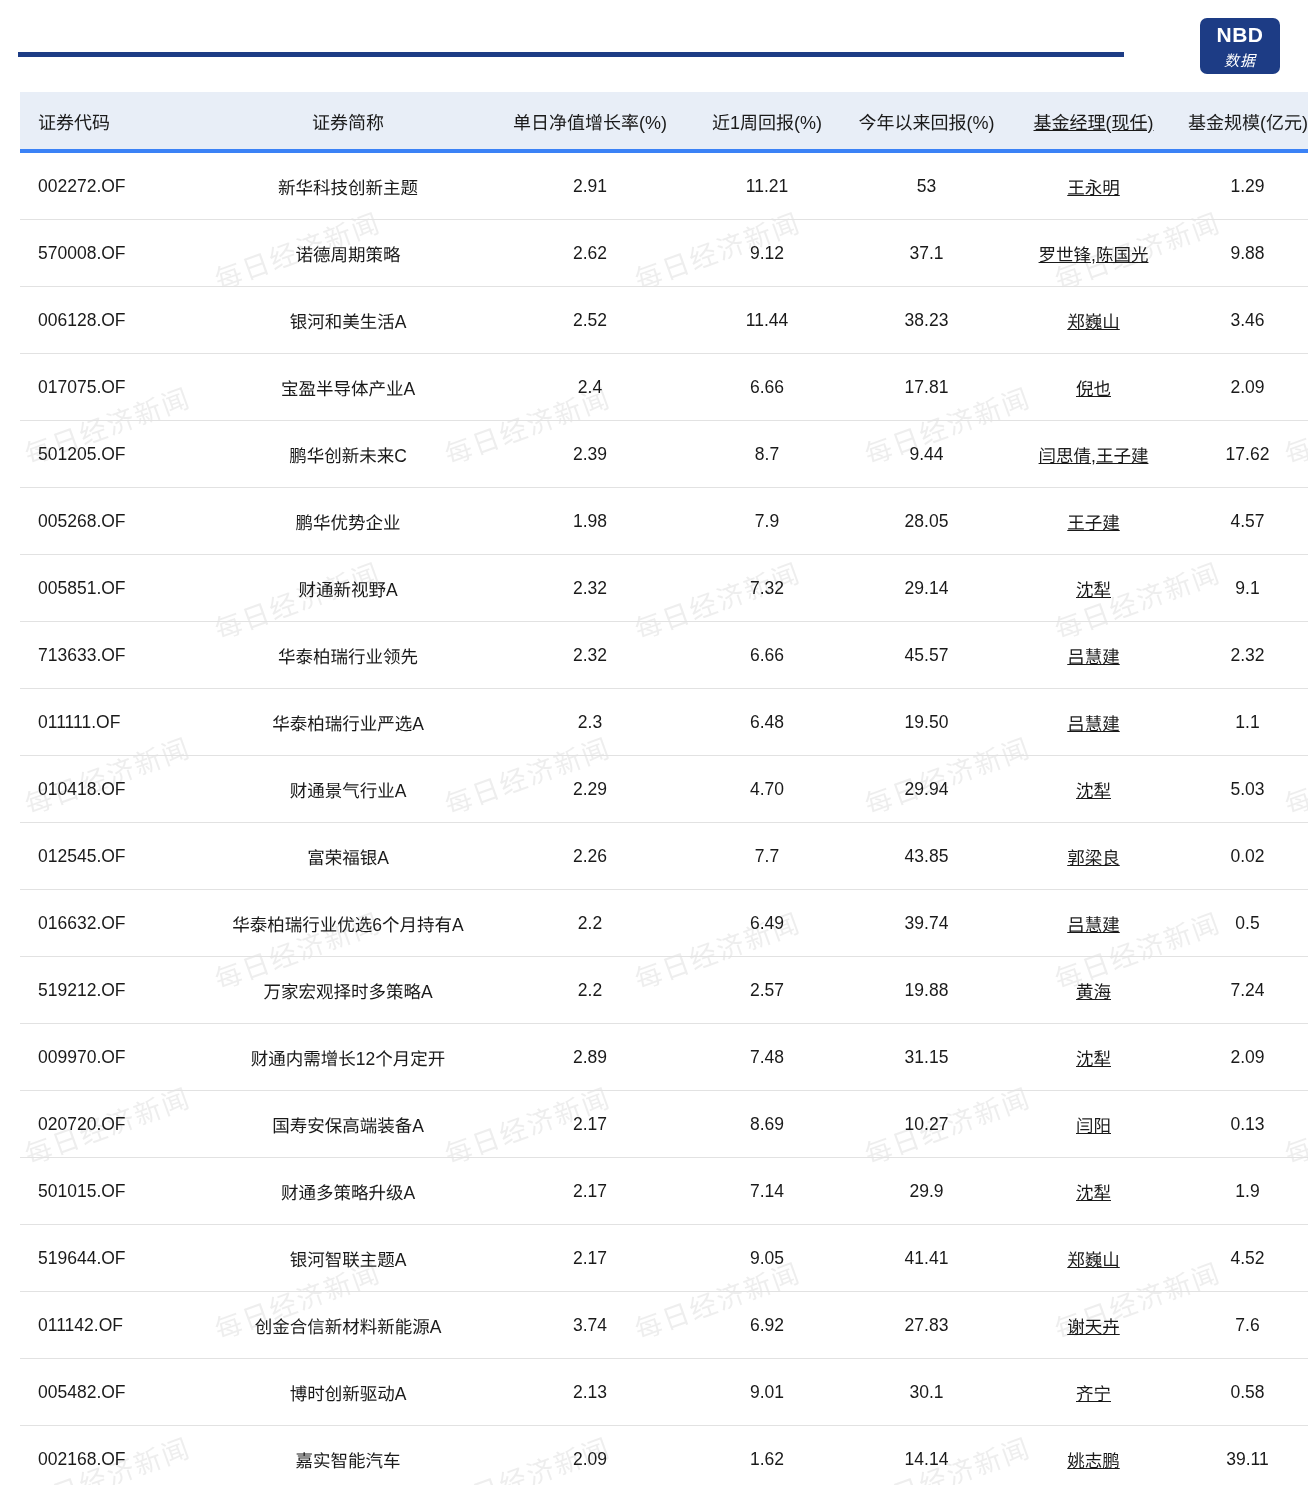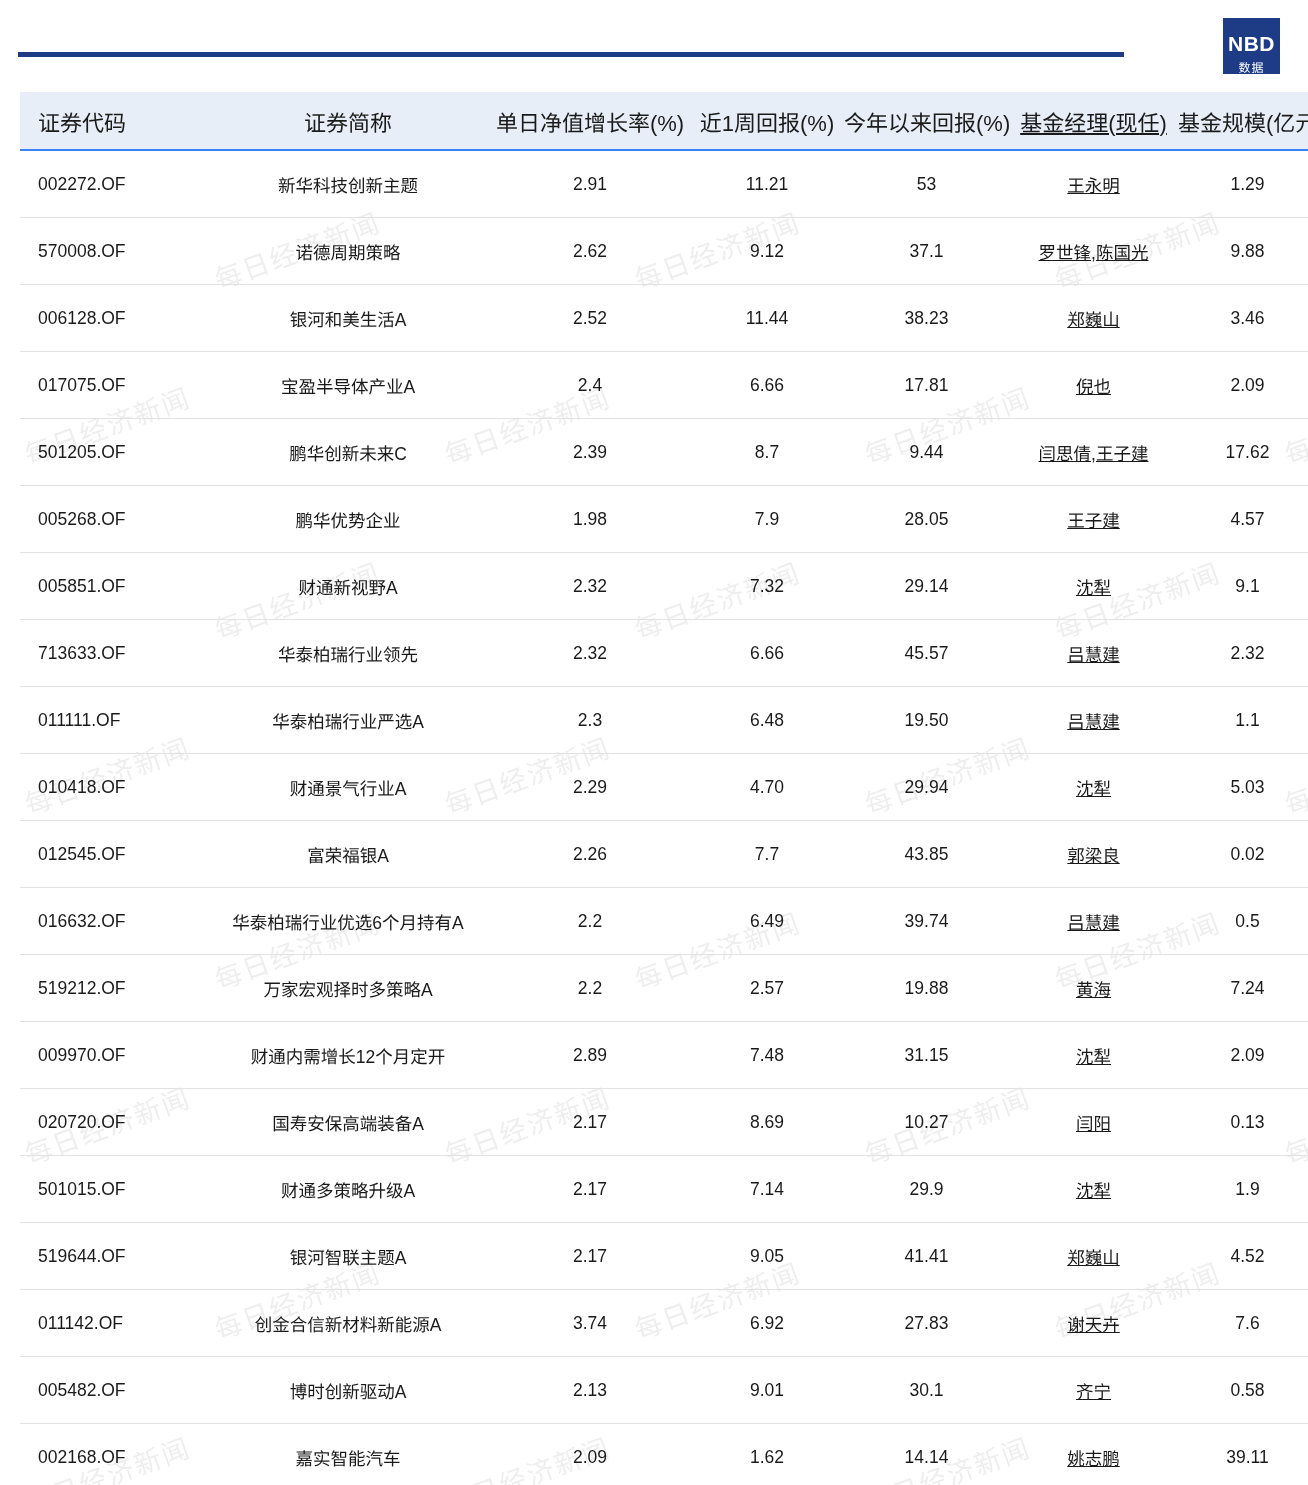--- a/index.html
+++ b/index.html
@@ -26,57 +26,58 @@
     left: 18px;
     top: 52px;
     width: 1106px;
     height: 5px;
     background: #1d3c85;
   }
   .logo {
     position: absolute;
     right: 28px;
     top: 18px;
-    width: 57px;
+    width: 80px;
     height: 56px;
-    border-radius: 0;
+    border-radius: 7px;
     background: #1d3c85;
     display: flex;
     flex-direction: column;
     align-items: center;
-    justify-content: flex-end;
+    justify-content: center;
     line-height: 1;
   }
   .logo-nbd {
     color: #ffffff;
     font-size: 21px;
     font-weight: bold;
     letter-spacing: 0.5px;
   }
   .logo-sub {
     color: #ffffff;
-    font-size: 12px;
+    font-size: 15px;
     margin-top: 8px;
     letter-spacing: 1px;
+    font-style: italic;
   }
 
   
   .table-wrap {
     position: relative;
     margin: 0 20px;
     z-index: 2;
   }
   table.fund-table {
     width: 1268px;
     border-collapse: collapse;
     table-layout: fixed;
   }
   table.fund-table thead th {
     background: #e8eef7;
-    font-size: 22px;
+    font-size: 18px;
     font-weight: normal;
     color: #1a1a1a;
     height: 55px;
     vertical-align: middle;
     text-align: center;
     white-space: nowrap;
   }
   table.fund-table thead th.col-code {
     text-align: left;
     padding-left: 18px;
@@ -92,21 +93,21 @@
     vertical-align: middle;
     text-align: center;
     white-space: nowrap;
     background: transparent;
   }
   table.fund-table tbody td.col-code {
     text-align: left;
     padding-left: 18px;
   }
   table.fund-table tbody tr:first-child td {
-    border-top: 2px solid #3b82f6;
+    border-top: 4px solid #3b82f6;
   }
 
   
   .w-code    { width: 168px; }
   .w-name    { width: 280px; }
   .w-daily   { width: 200px; }
   .w-week    { width: 150px; }
   .w-ytd     { width: 165px; }
   .w-manager { width: 165px; text-decoration: underline; }
   .w-scale   { width: 140px; }

